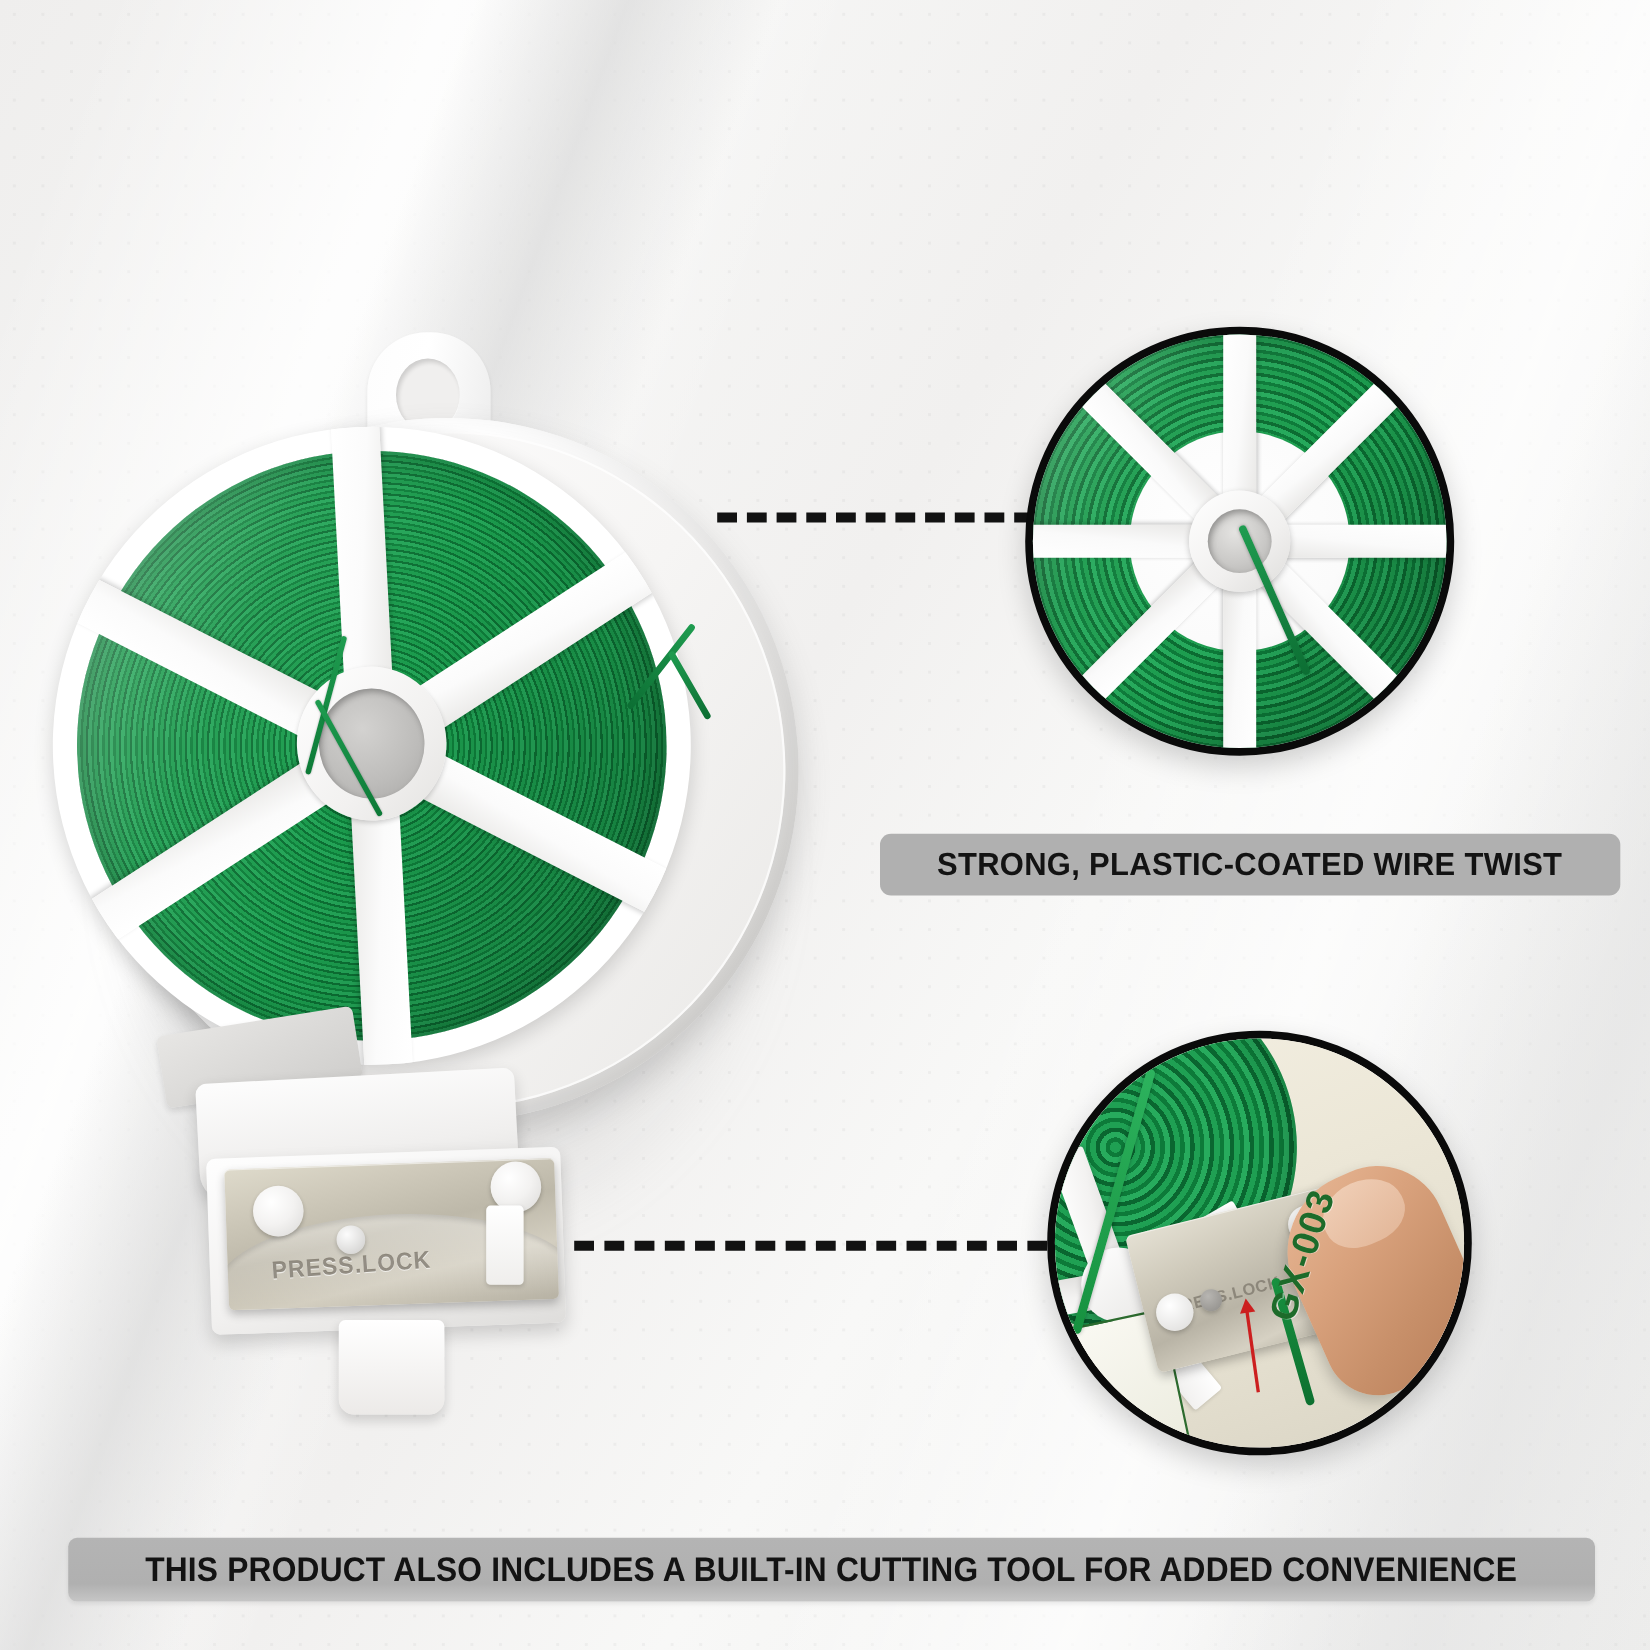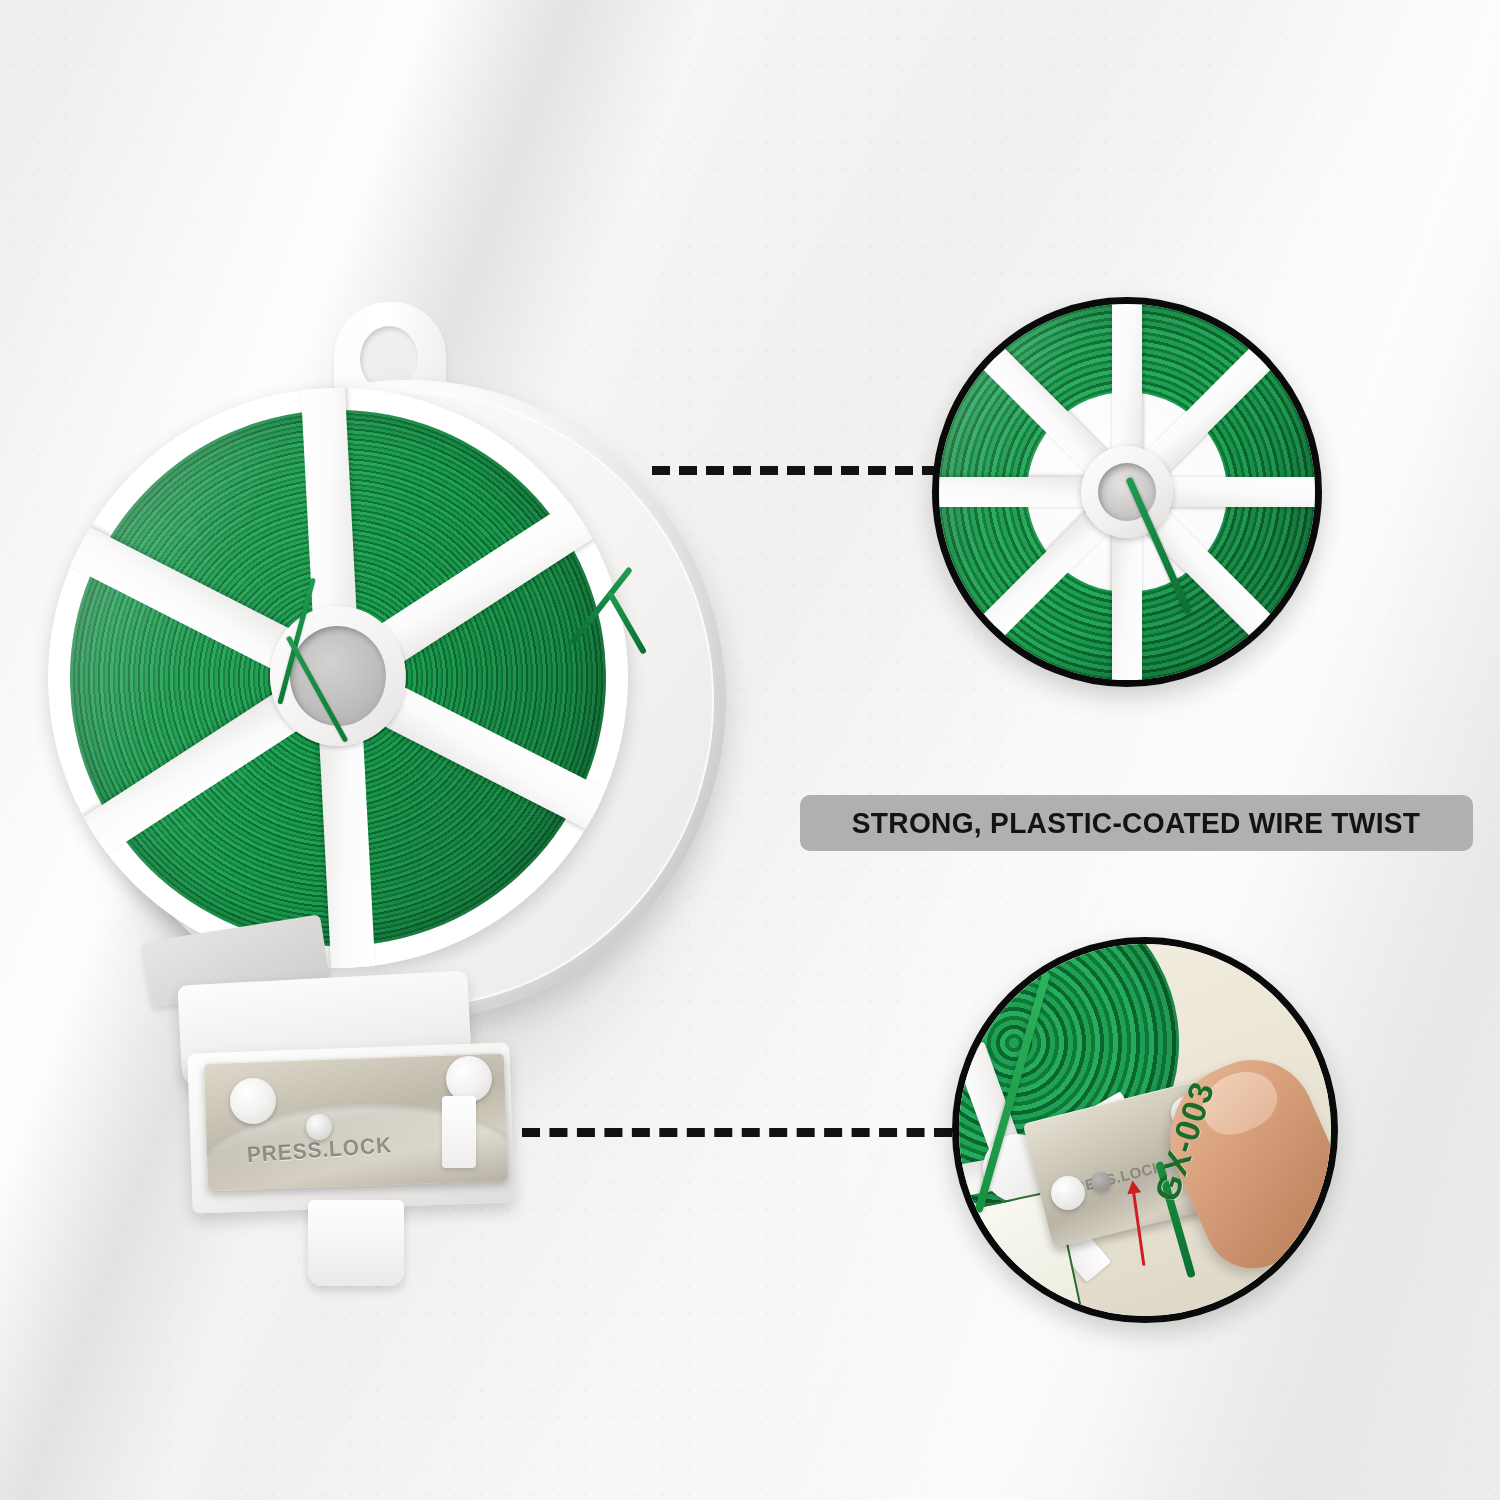--- a/index.html
+++ b/index.html
@@ -386,21 +386,20 @@
     position:absolute;left:28px;top:58px;font-size:42px;font-weight:700;color:#222;
   }
   .bi-card .bar{position:absolute;left:16px;top:26px;width:36px;height:5px;background:#4a9a3e;}
 
   
   #badge-wire{
     position:absolute;left:800px;top:758px;width:673px;height:56px;
     background:#b0b0b0;border-radius:10px;
     display:flex;align-items:center;justify-content:center;
     z-index:18;
-    margin-top:37px;
   }
   #badge-wire span{
     font-size:29px;font-weight:700;color:#131313;letter-spacing:.3px;
     transform:scaleX(0.97);white-space:nowrap;
   }
 
   
   #banner{
     position:absolute;left:62px;top:1398px;width:1388px;height:58px;
     background:linear-gradient(180deg,#b4b4b4 0%,#b0b0b0 72%,#c6c6c6 100%);
@@ -524,14 +523,17 @@
     </div>
 
     <div class="bi-arrow"></div>
     <div class="bi-label">GX-003</div>
   </div>
 
   <div id="badge-wire">
     <span>STRONG, PLASTIC-COATED WIRE TWIST</span>
   </div>
 
+  <div id="banner">
+    <span>THIS PRODUCT ALSO INCLUDES A BUILT-IN CUTTING TOOL FOR ADDED CONVENIENCE</span>
+  </div>
 
 </div>
 
 </body></html>

